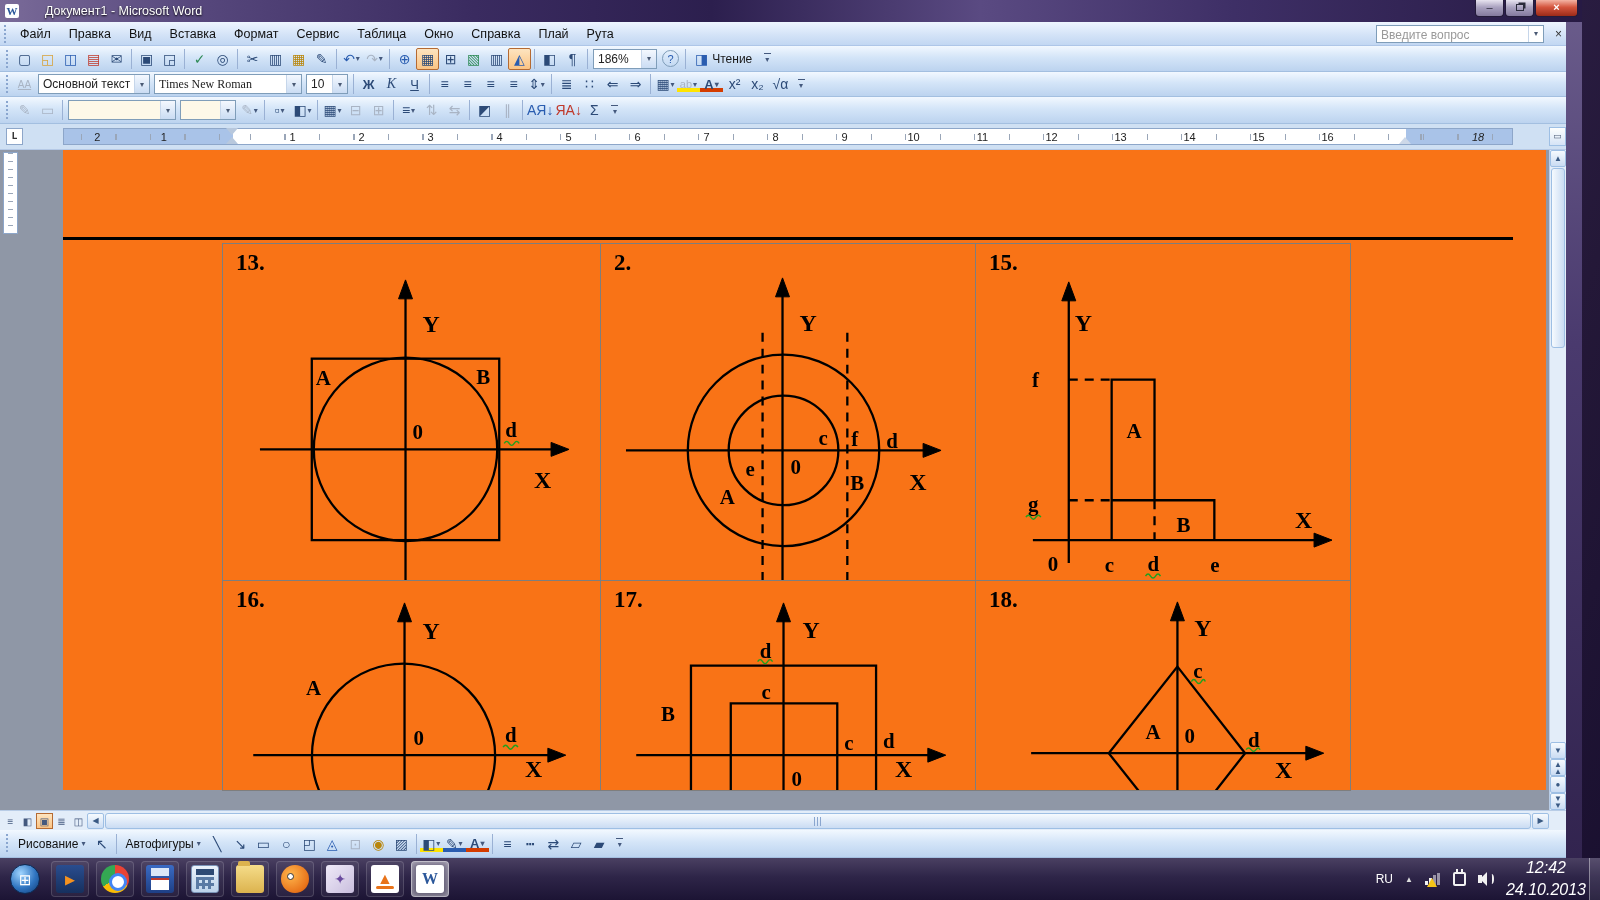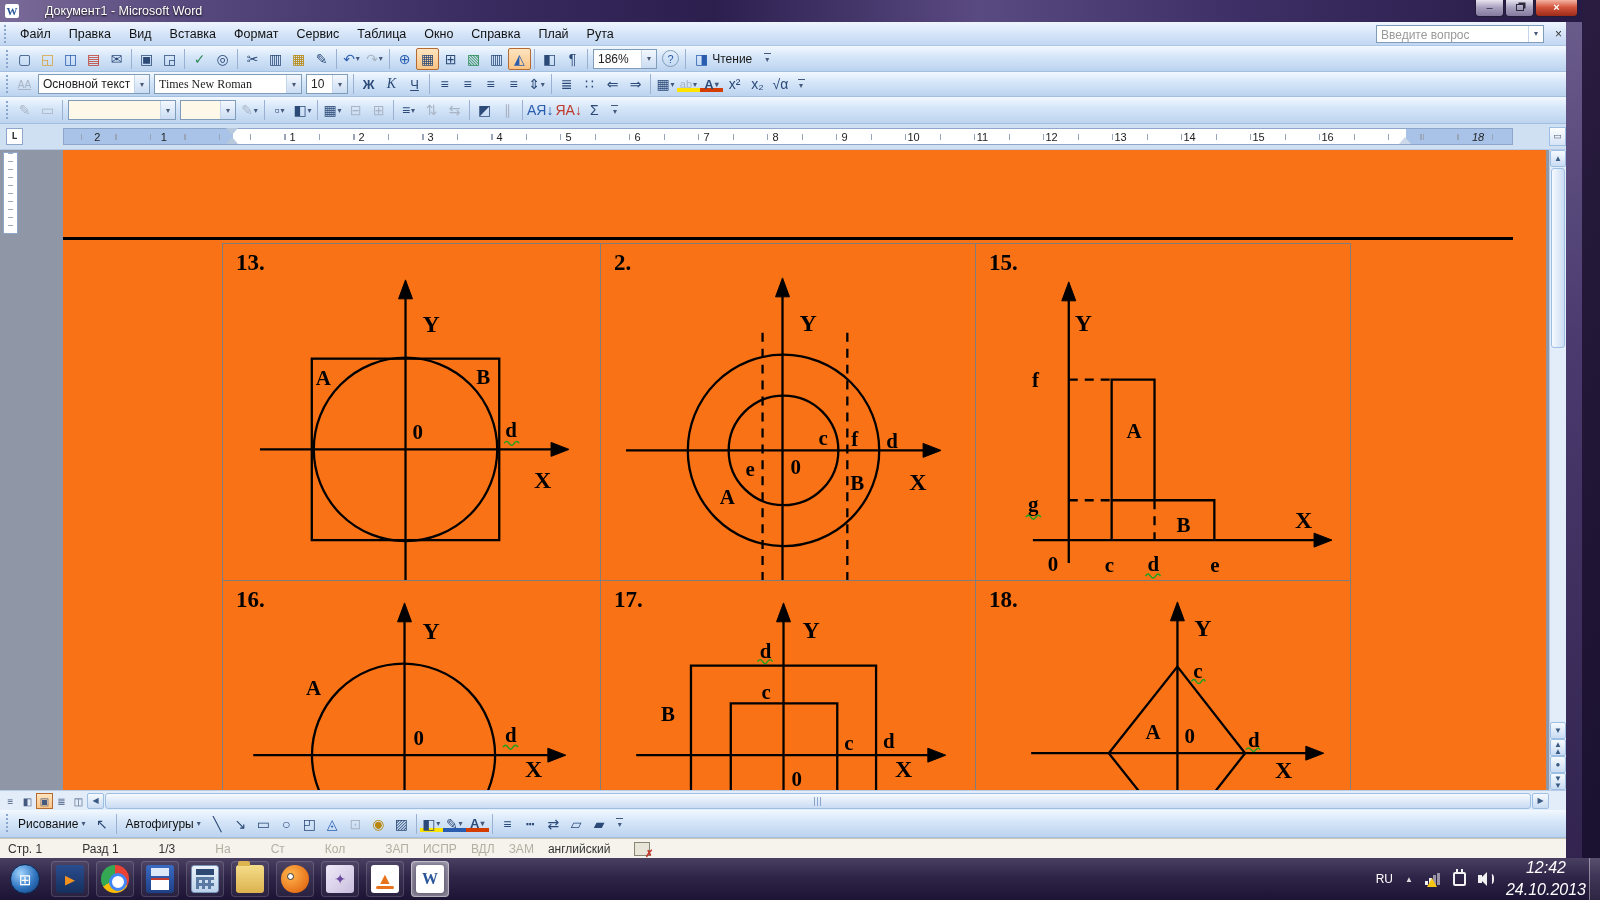--- a/index.html
+++ b/index.html
@@ -552,34 +552,20 @@
           <span class="sep" data-name="separator"></span>
           <span class="tbi" data-name="line-style-icon">≡</span>
           <span class="tbi" data-name="dash-style-icon">┅</span>
           <span class="tbi" data-name="arrow-style-icon">⇄</span>
           <span class="tbi" data-name="shadow-style-icon">▱</span>
           <span class="tbi" data-name="threed-style-icon">▰</span>
       </div>
       <span class="tb-options" data-name="toolbar-options-button"><i></i>▾</span>
     </div>
 
-    <div class="statusbar" data-name="status-bar">
-      <span class="sb-item" data-name="page-indicator">Стр. 1</span>
-        <span class="sb-item" data-name="section-indicator">Разд 1</span>
-        <span class="sb-item" data-name="page-count-indicator">1/3</span>
-        <span class="sb-item grayed" data-name="position-indicator">На</span>
-        <span class="sb-item grayed" data-name="line-indicator">Ст</span>
-        <span class="sb-item grayed" data-name="column-indicator">Кол</span>
-        <span class="sb-item tight grayed" data-name="record-macro-mode">ЗАП</span>
-        <span class="sb-item tight grayed" data-name="track-changes-mode">ИСПР</span>
-        <span class="sb-item tight grayed" data-name="extend-selection-mode">ВДЛ</span>
-        <span class="sb-item tight grayed" data-name="overtype-mode">ЗАМ</span>
-        <span class="sb-item tight" data-name="language-indicator">английский</span>
-      <span class="spellbook" data-name="spelling-status-icon"></span>
-    </div>
   </div>
 </div>
 
 <div class="taskbar" data-name="taskbar">
   <div class="tb-apps">
     <div class="app" data-name="start-button">
         <span class="orb" data-name="windows-logo-icon">⊞</span>
       </div>
       <div class="app" data-name="taskbar-wmp-icon">
         <span class="ic28 wmp">▶</span>

